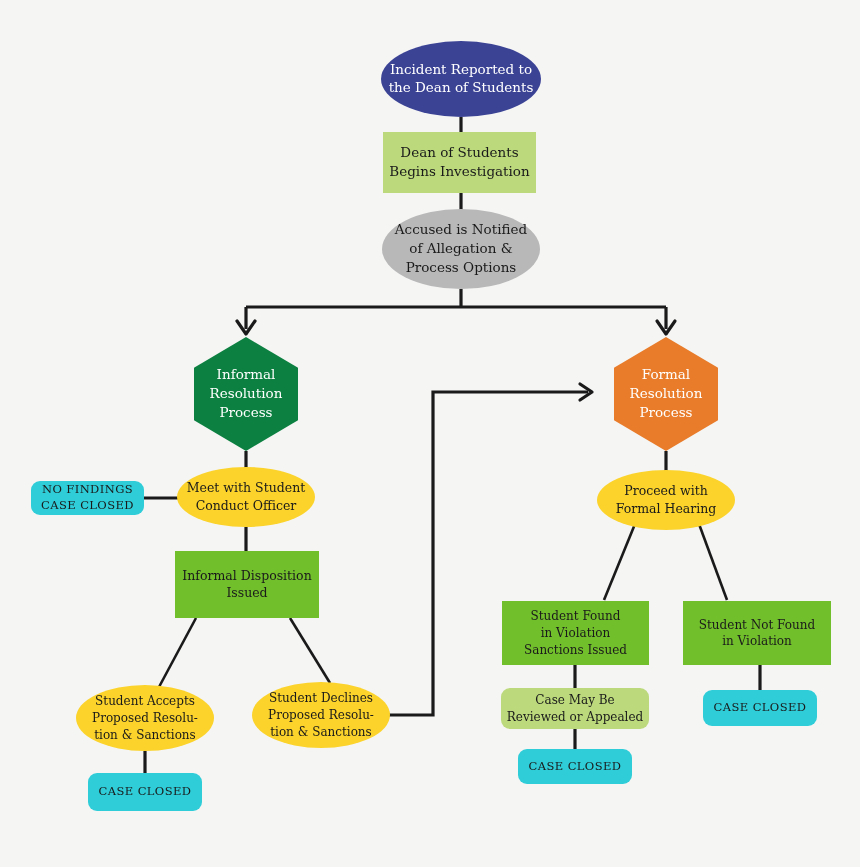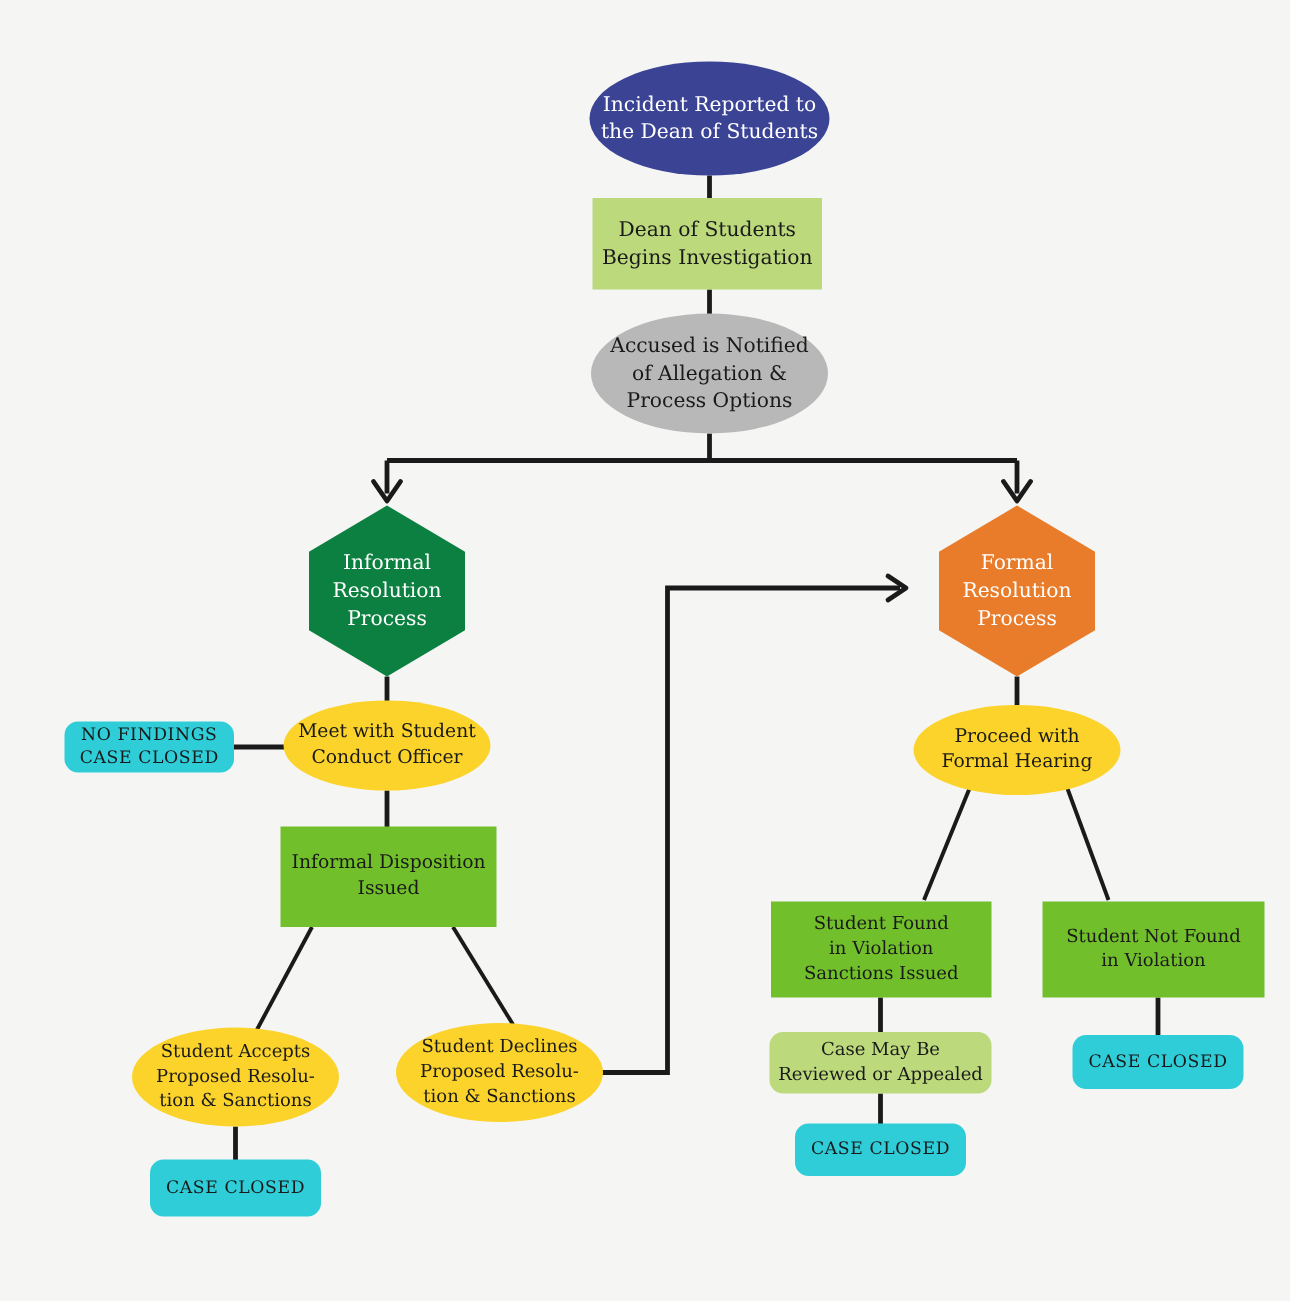--- a/index.html
+++ b/index.html
@@ -11,21 +11,20 @@
     width: 860px;
     height: 867px;
     font-family: "DejaVu Serif", "Liberation Serif", serif;
     overflow: hidden;
   }
   #flowchart-root {
     position: relative;
     width: 699px;
     height: 867px;
     background: #f5f5f4;
-    padding-left: 12px;
   }
   svg#diagram {
     display: block;
     width: 860px;
     height: 867px;
   }
   .node-label {
     font-family: "DejaVu Serif", "Liberation Serif", serif;
     text-anchor: middle;
     dominant-baseline: middle;

